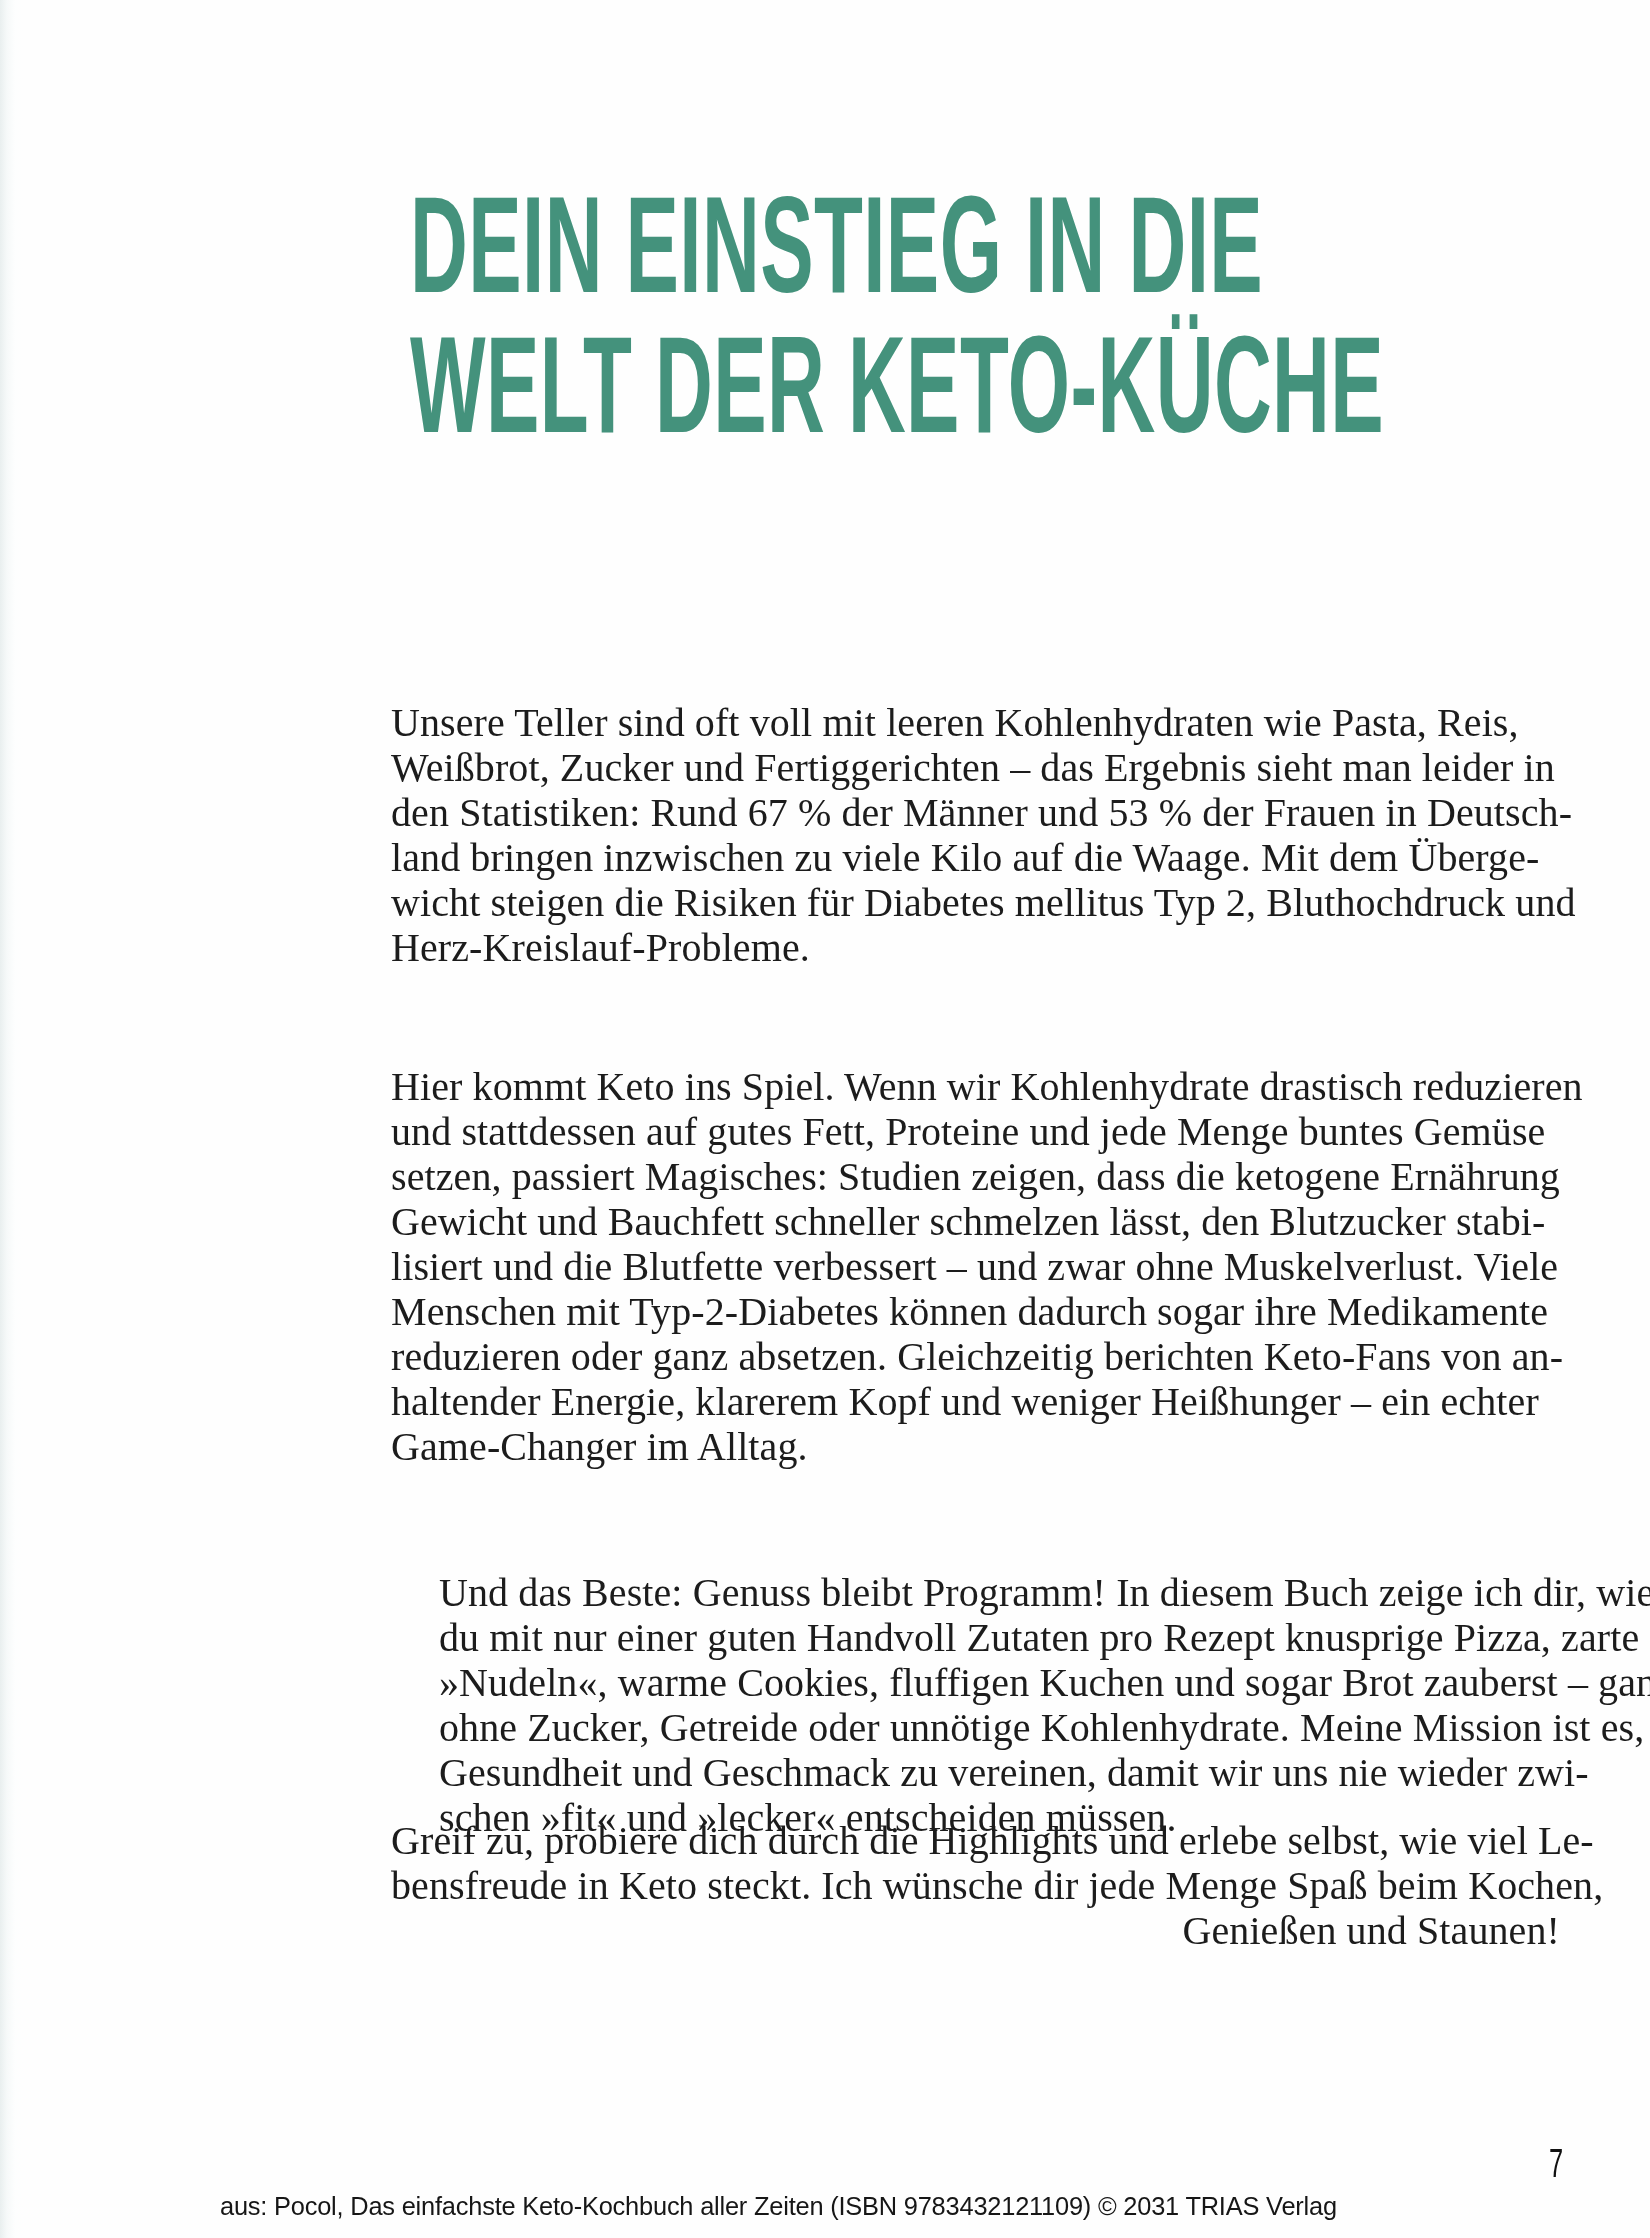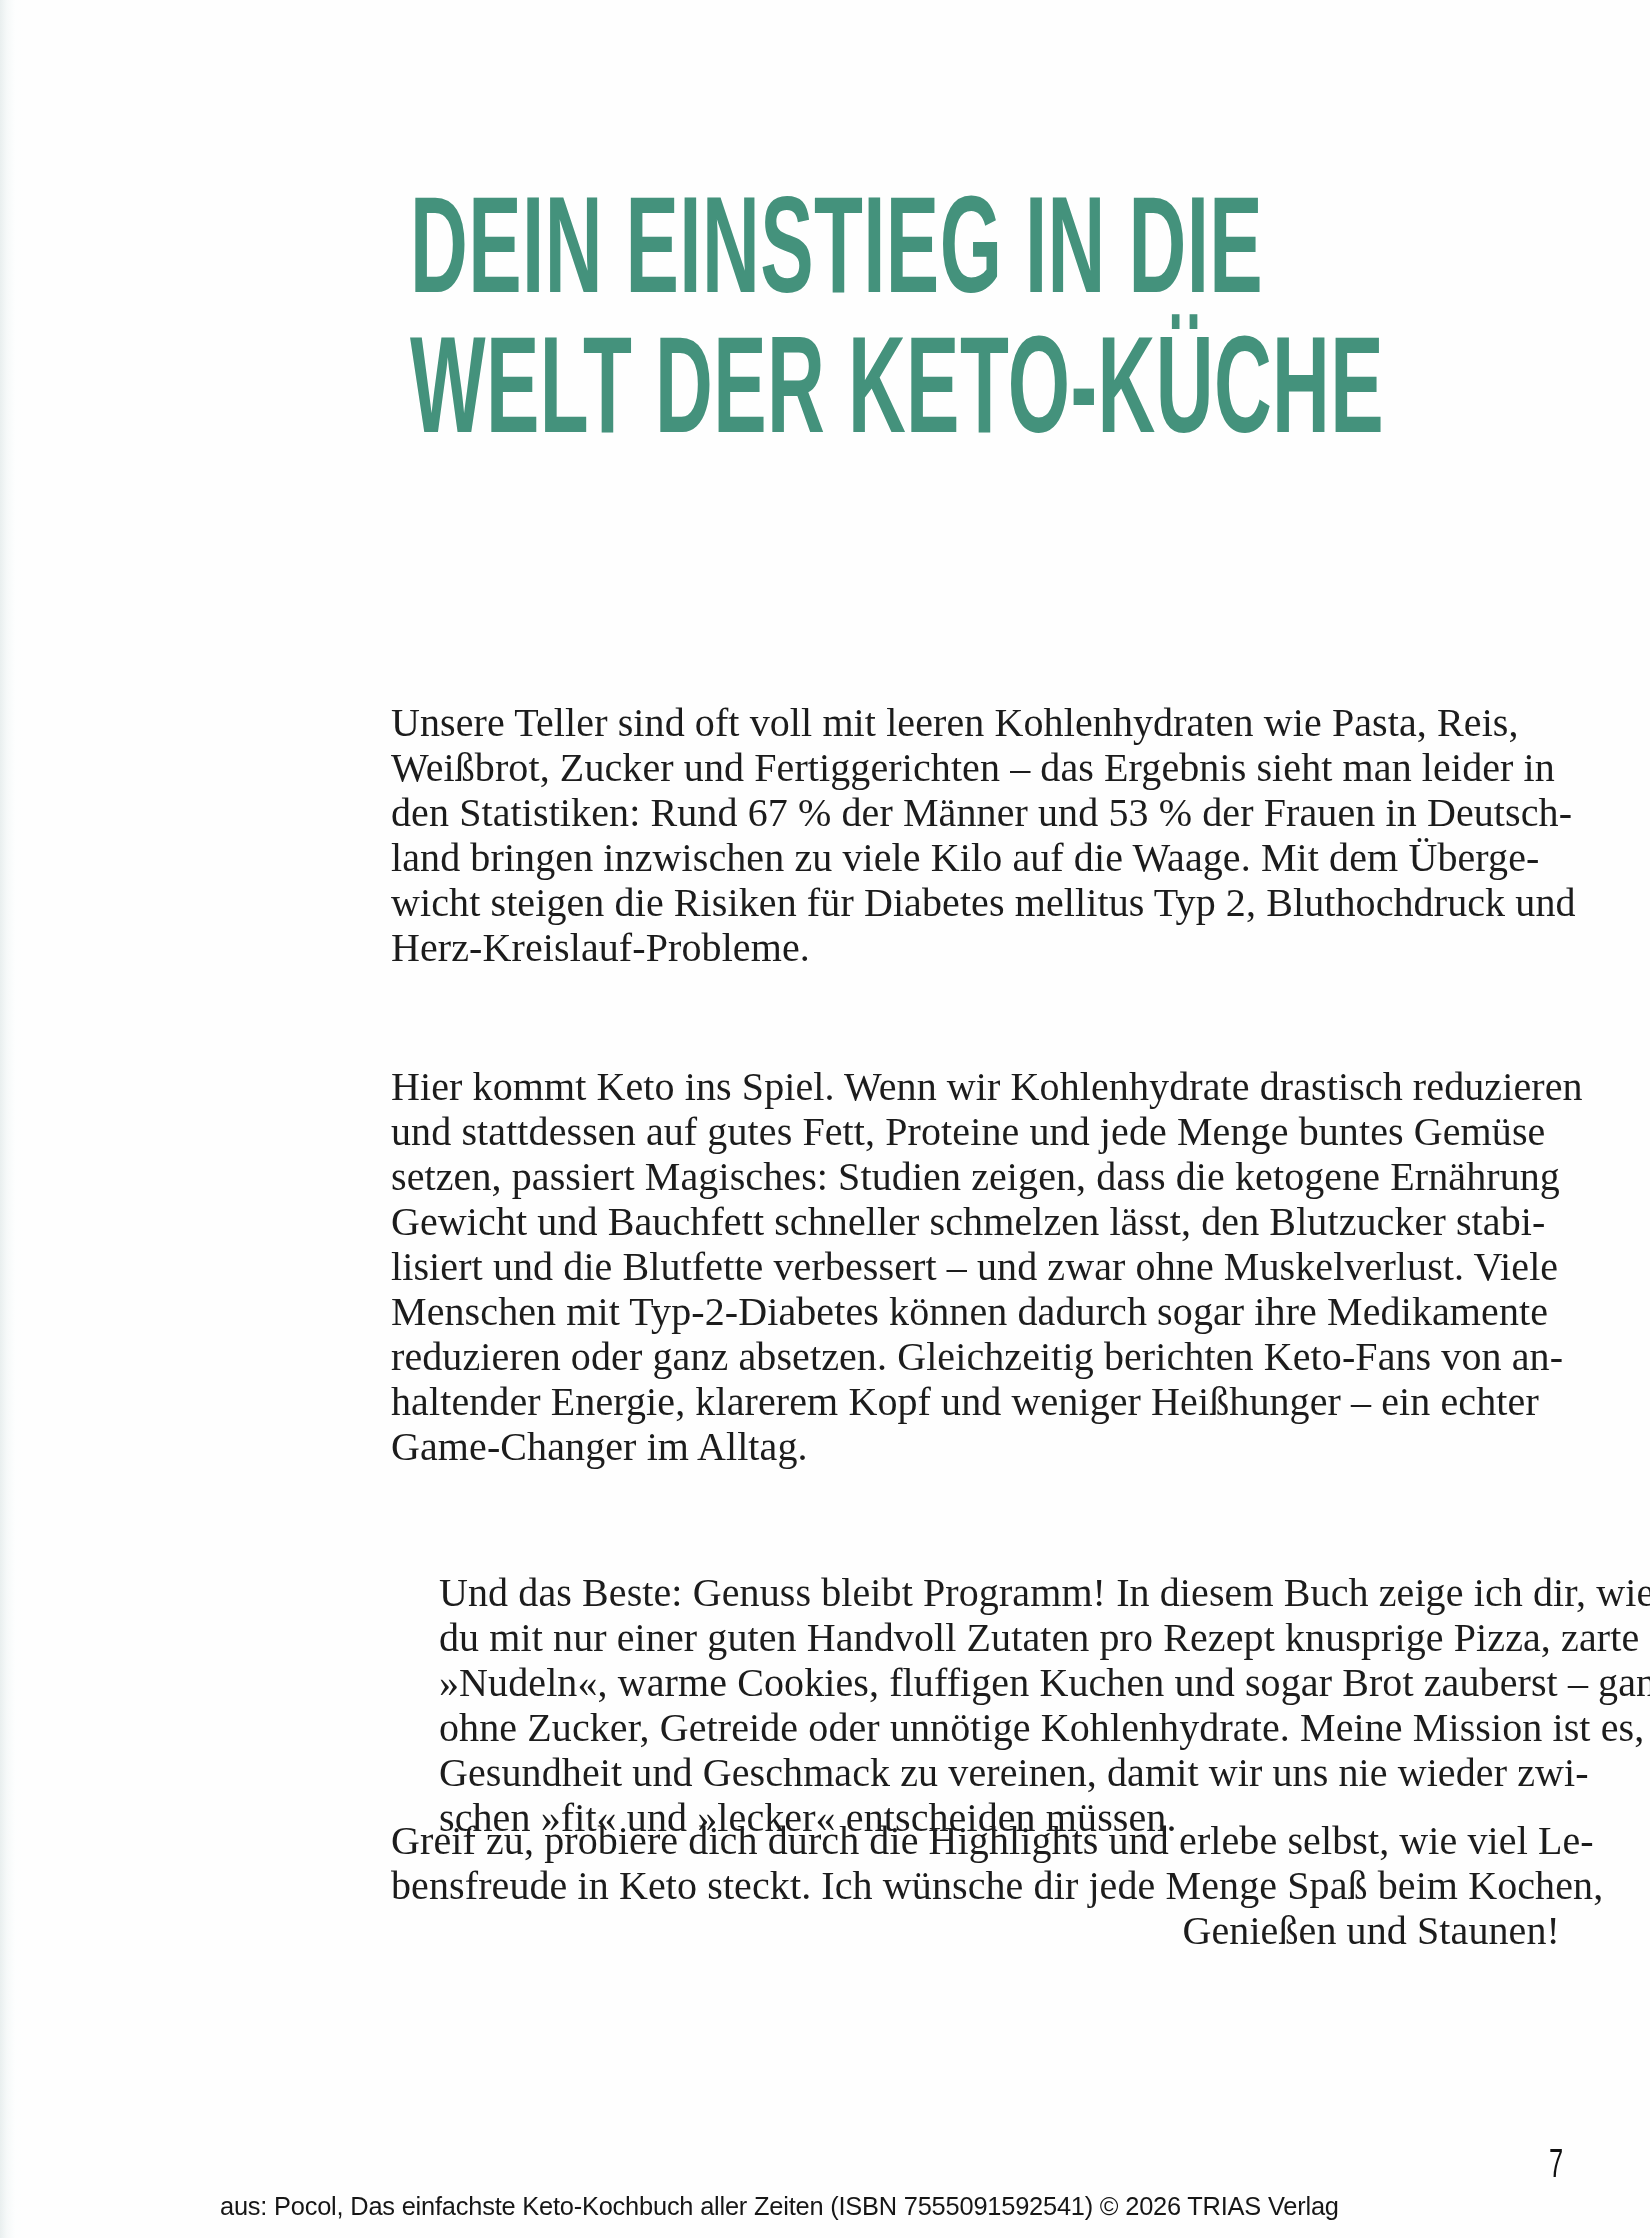--- a/index.html
+++ b/index.html
@@ -110,15 +110,15 @@
 Gesundheit und Geschmack zu vereinen, damit wir uns nie wieder zwi-
 schen »fit« und »lecker« entscheiden müssen.</p>
 
   <p class="body-text p4">Greif zu, probiere dich durch die Highlights und erlebe selbst, wie viel Le-
 bensfreude in Keto steckt. Ich wünsche dir jede Menge Spaß beim Kochen,
 Genießen und Staunen!</p>
 
 
   <div class="page-number">7</div>
 
-  <div class="footer">aus: Pocol, Das einfachste Keto-Kochbuch aller Zeiten (ISBN 7555091592541) © 2026 TRIAS Verlag</div>
+  <div class="footer">aus: Pocol, Das einfachste Keto-Kochbuch aller Zeiten (ISBN 9783432121109) © 2031 TRIAS Verlag</div>
 </div>
 
 
 </body></html>

